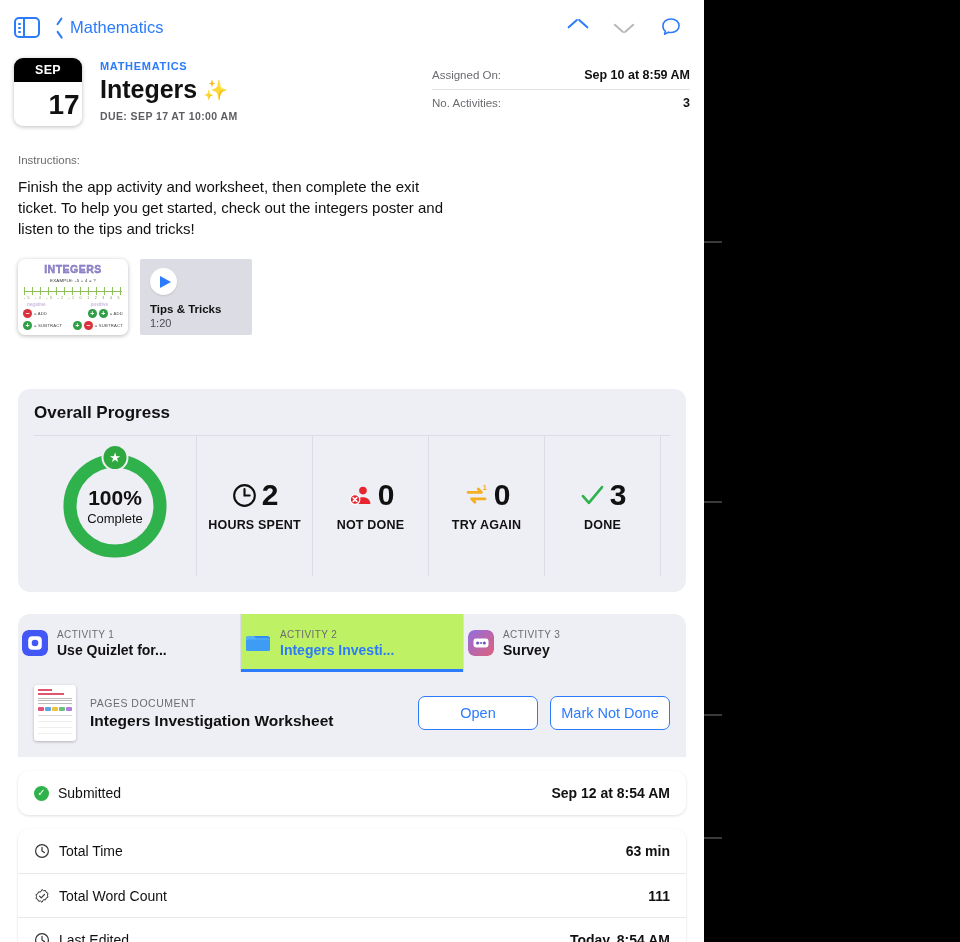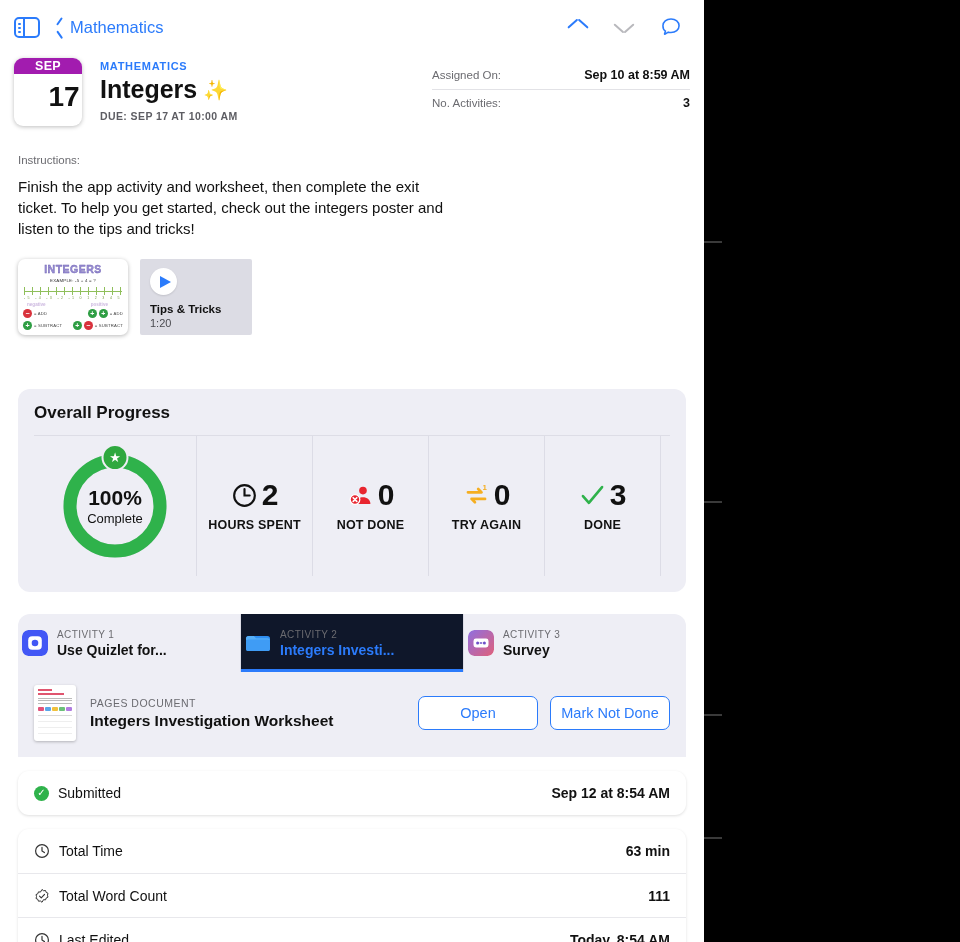--- a/index.html
+++ b/index.html
@@ -70,21 +70,21 @@
   .bubble-icon { width: 22px; height: 22px; cursor: pointer; }
 
   
   .header { display: flex; padding: 4px 14px 0 14px; }
   .date-badge {
     width: 68px; height: 68px; border-radius: 9px; overflow: hidden;
     background: #ffffff; box-shadow: 0 1px 4px rgba(0,0,0,.26);
     flex-shrink: 0;
   }
   .date-badge .m {
-    height: 16px; background: #a21caf; color: #fff;
+    height: 24px; background: #000000; color: #fff;
     font-size: 12.5px; font-weight: bold; letter-spacing: .4px;
     display: flex; align-items: center; justify-content: center;
   }
   .date-badge .d {
     height: 45px; color: #111; font-size: 28px; font-weight: bold;
     display: flex; align-items: center; justify-content: center; padding-left: 32px;
   }
   .title-block { margin-left: 18px; padding-top: 2px; flex: 1; min-width: 0; }
   .course-label {
     color: #2b7bfb; font-size: 11px; font-weight: bold; letter-spacing: .7px;
@@ -202,21 +202,21 @@
   
   .activity-card {
     margin: 22px 18px 0 18px; background: #eeeef5; border-radius: 12px 12px 0 0; overflow: hidden;
   }
   .tabs { display: flex; height: 58px; }
   .tab {
     flex: 1; display: flex; align-items: center; gap: 9px; padding: 0 4px;
     border-right: 1px solid #dcdce6; position: relative; cursor: pointer;
   }
   .tab:last-child { border-right: none; }
-  .tab.active { background: #0f172a; }
+  .tab.active { background: #bef264; }
   .tab.active::after {
     content: ""; position: absolute; left: 0; right: 0; bottom: 0; height: 3px; background: #2b7bfb;
   }
   .tab-icon { width: 26px; height: 26px; border-radius: 6px; flex-shrink: 0; }
   .tab-text { min-width: 0; }
   .tab-kicker { font-size: 10px; color: #6b6b70; letter-spacing: .4px; }
   .tab-name {
     font-size: 14px; font-weight: bold; color: #111; margin-top: 2px;
     white-space: nowrap; overflow: hidden; text-overflow: ellipsis;
   }

